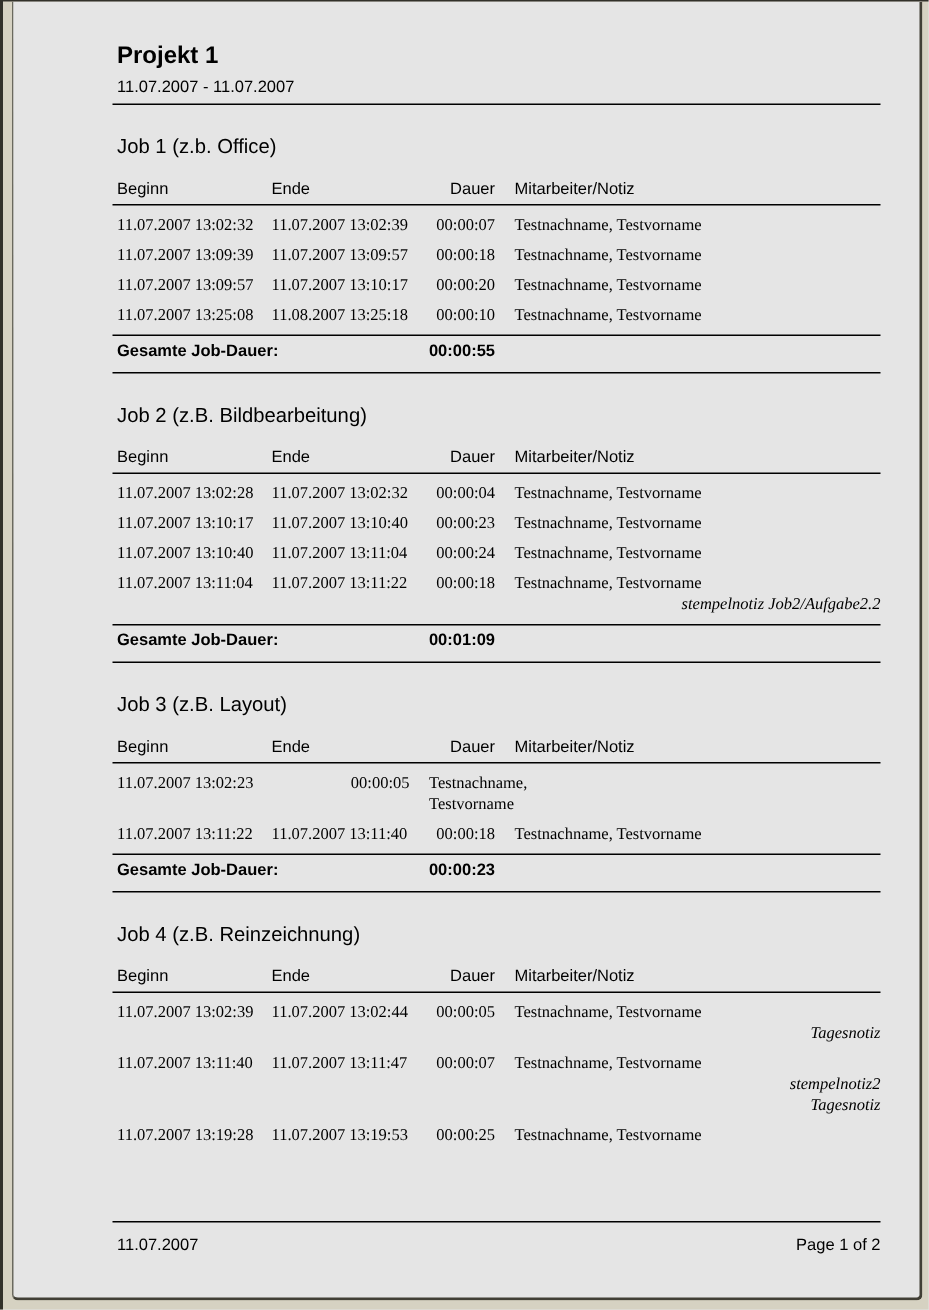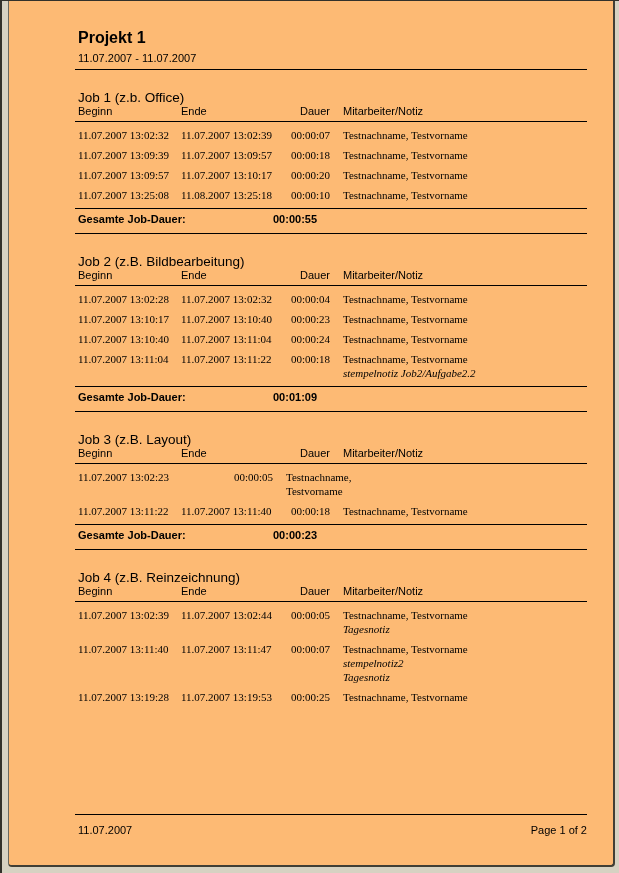--- a/index.html
+++ b/index.html
@@ -11,21 +11,21 @@
     font-family: "Liberation Sans", sans-serif;
     color: #000;
     overflow: hidden;
   }
   .edge-top  { position: absolute; left: 0; top: 0; width: 619px; height: 1px; background: #32312a; z-index: 5; }
   .edge-left { position: absolute; left: 0; top: 0; width: 2px; height: 873px; background: #32312a; z-index: 5; }
 
   .page {
     position: absolute; left: 8px; top: 1px;
     width: 607px; height: 866px;
-    background: #fdba74;
+    background: #e5e5e5;
     border-left: 1px solid #6a695e;
     border-right: 2px solid #413f35;
     border-bottom: 2px solid #413f35;
     border-radius: 0 0 4px 4px;
     z-index: 1;
   }
   .content { position: absolute; left: 66px; top: 0; width: 512px; }
 
   .title {
     margin: 27px 0 0 0; padding-left: 3px;
@@ -44,32 +44,32 @@
     font-size: 13.5px; font-weight: normal; line-height: 15px;
   }
   .row {
     display: grid;
     grid-template-columns: 103px 92px 57px 1fr;
     padding-left: 3px;
     font-size: 11px; line-height: 14px;
   }
   .row .c3 { text-align: right; }
   .row .c4 { padding-left: 13px; }
-  .thead { line-height: 12px; }
+  .thead { margin-top: 15px; line-height: 12px; }
   .rows { margin-top: 6px; margin-bottom: 3px; font-family: Liberation Serif, serif; }
   .trow { margin-bottom: 6px; }
-  .note { font-style: italic; }
+  .note { font-style: italic; text-align: right; }
   .total-row {
     display: grid;
     grid-template-columns: 103px 92px 57px 1fr;
     padding: 4px 0 4px 3px;
     font-size: 11px; font-weight: bold; line-height: 12px;
   }
   .total-row .tlabel { grid-column: 1 / 3; }
-  .total-row .tvalue { grid-column: 3; }
+  .total-row .tvalue { grid-column: 3; text-align: right; }
 
   .footer { position: absolute; left: 66px; top: 813px; width: 512px; }
   .footer .hrule { margin-top: 0; }
   .footer .meta-row { margin-top: 9px; }
 </style>
 </head>
 <body>
 
 <div class="edge-top"></div>
 <div class="edge-left"></div>

